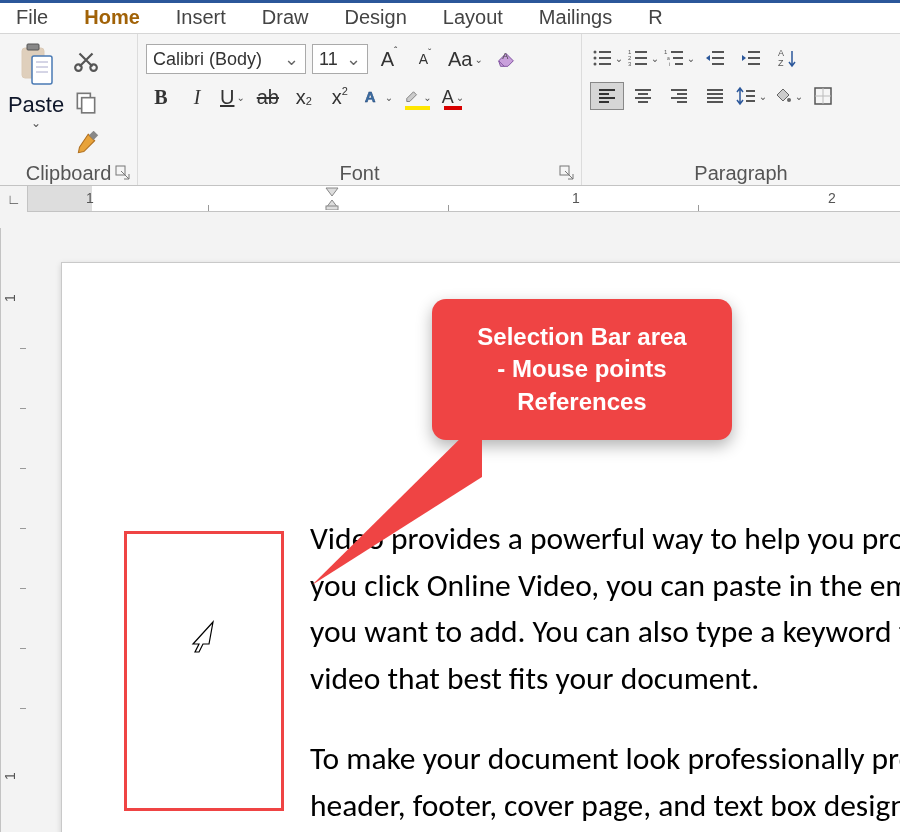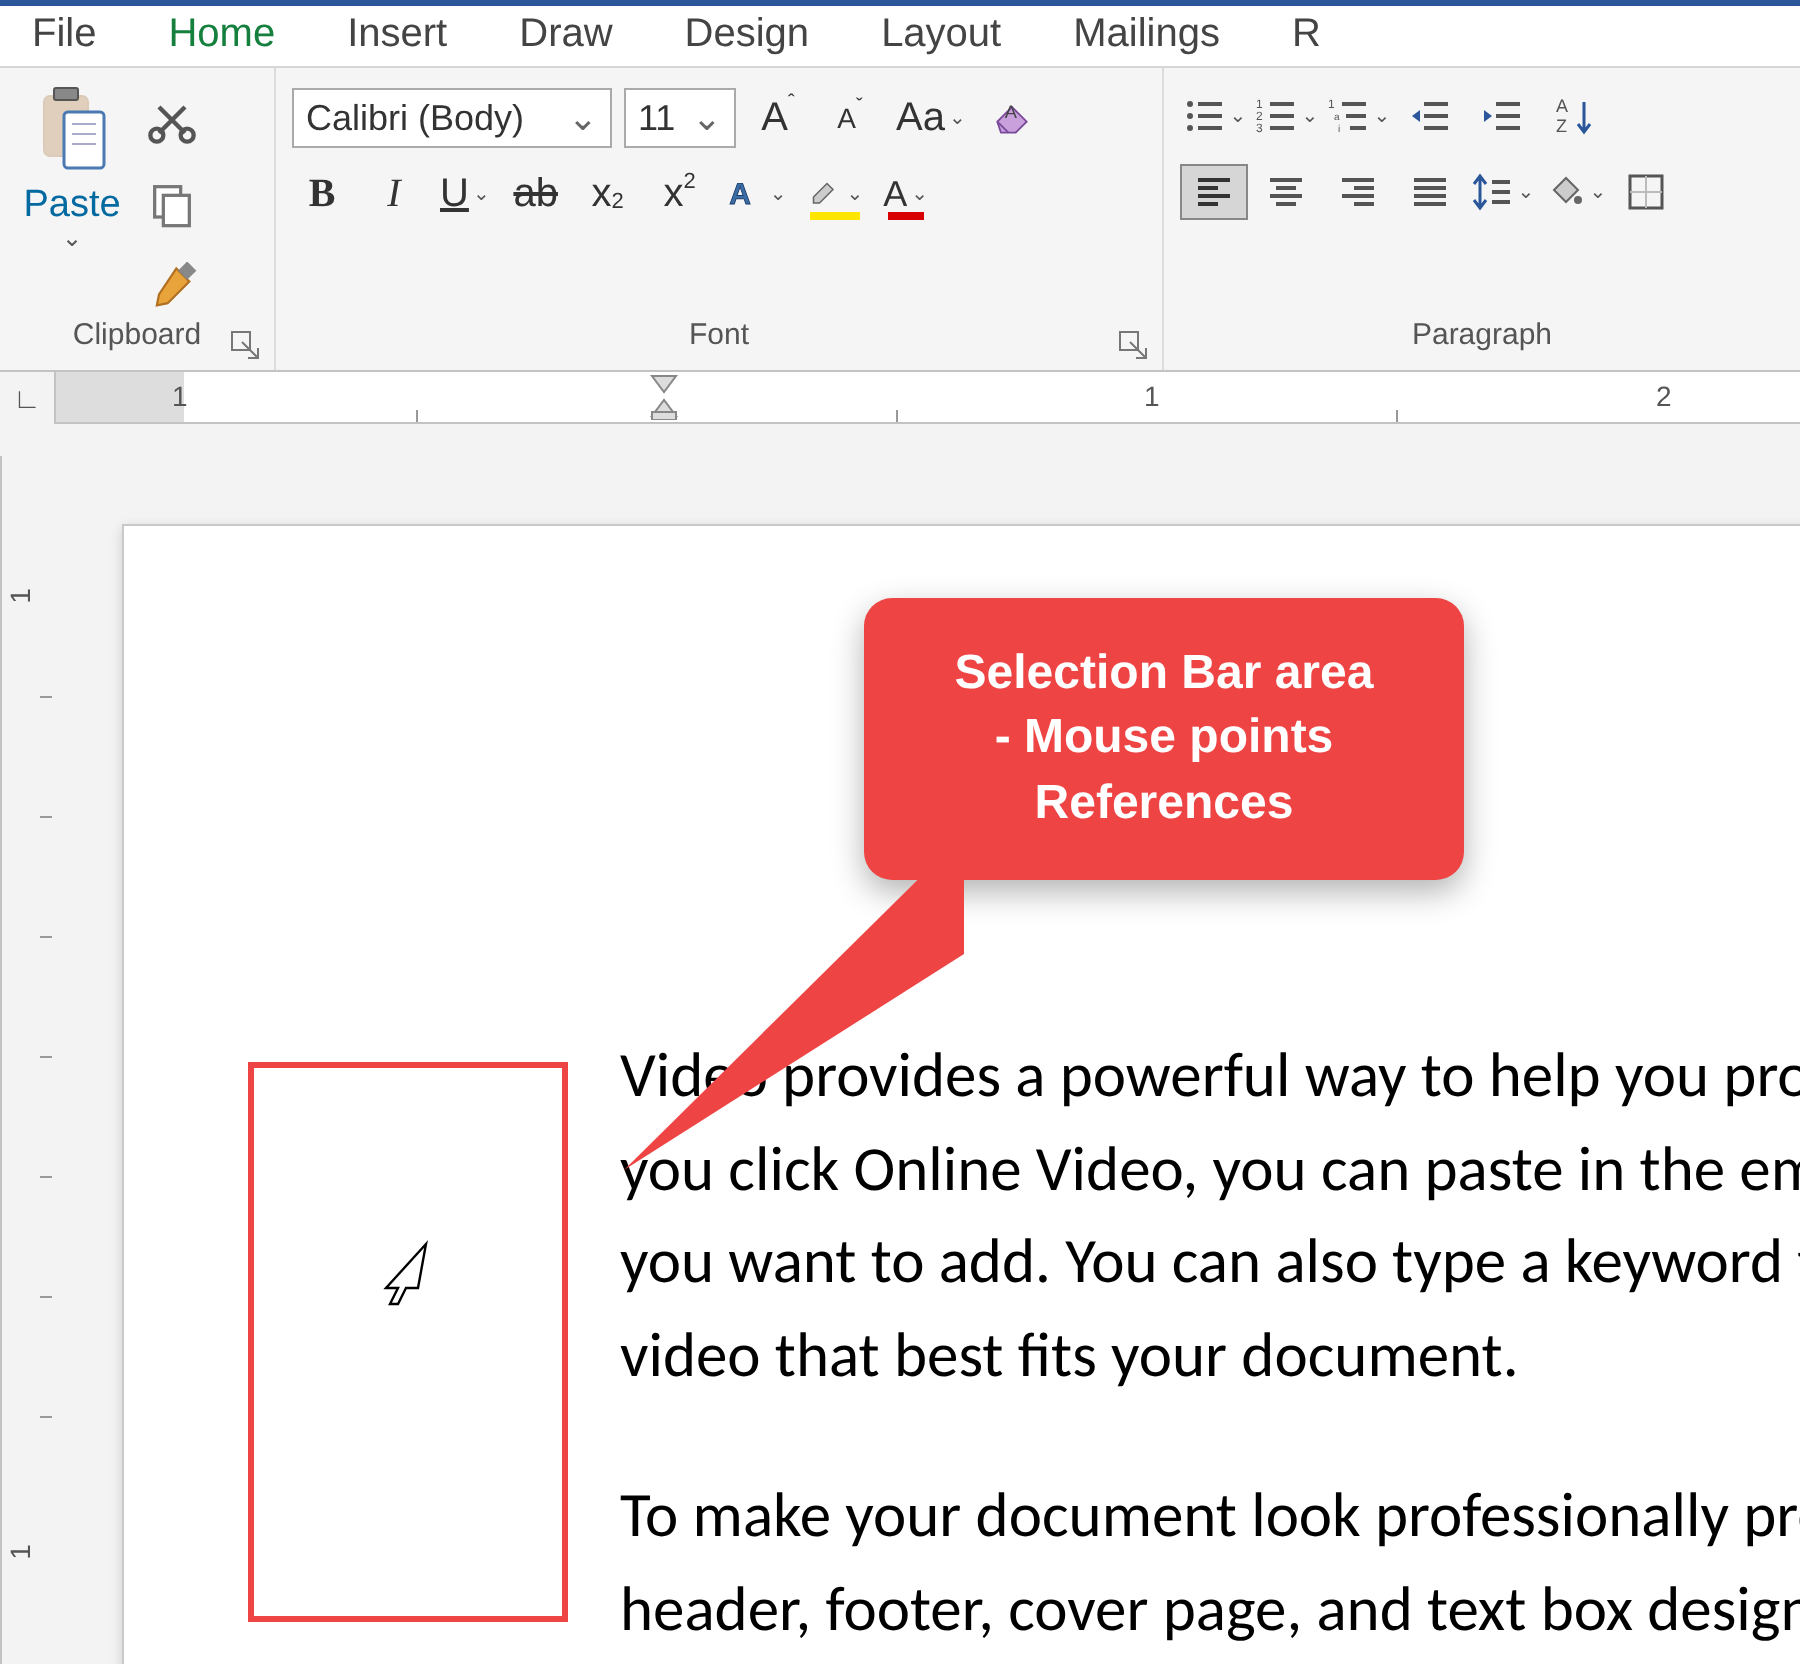--- a/index.html
+++ b/index.html
@@ -24,22 +24,22 @@
     font-size: 20px;
     color: #444;
     border-bottom: 1px solid #d6d6d6;
   }
   .tab {
     padding: 6px 4px 8px 4px;
     cursor: pointer;
     position: relative;
   }
   .tab.active {
-    color: #15803d;
-    font-weight: 400;
+    color: #a16207;
+    font-weight: 700;
   }
   .tab.active::after {
     content: "";
     position: absolute;
     left: 0; right: 0; bottom: -1px;
     height: 4px;
     background: #2b579a;
   }
 
   
@@ -58,23 +58,23 @@
     position: relative;
     border-right: 1px solid #dcdcdc;
     height: 100%;
   }
   .group-label-row {
     position: absolute;
     bottom: 0;
     left: 0; right: 0;
     height: 26px;
     display: flex;
-    align-items: flex-start;
+    align-items: flex-end;
     justify-content: center;
-    font-size: 15px;
+    font-size: 20px;
     color: #555;
   }
   .dialog-launcher {
     position: absolute;
     right: 6px;
     bottom: 4px;
     width: 16px; height: 16px;
     cursor: pointer;
   }
   .dialog-launcher svg { width: 100%; height: 100%; }
@@ -85,21 +85,21 @@
     gap: 6px;
   }
   .paste-button {
     display: flex;
     flex-direction: column;
     align-items: center;
     width: 56px;
     cursor: pointer;
   }
   .paste-icon { width: 40px; height: 48px; margin-top: 2px; }
-  .paste-label { font-size: 19px; color: #0369a1; margin-top: 2px; }
+  .paste-label { font-size: 22px; color: #0f172a; margin-top: 2px; }
   .paste-caret { font-size: 12px; color: #555; margin-top: -2px; }
   .clip-side {
     display: flex;
     flex-direction: column;
     gap: 10px;
     padding-top: 4px;
   }
   .small-btn { width: 32px; height: 32px; display:flex; align-items:center; justify-content:center; cursor:pointer; }
   .small-btn svg { width: 26px; height: 26px; }
 

